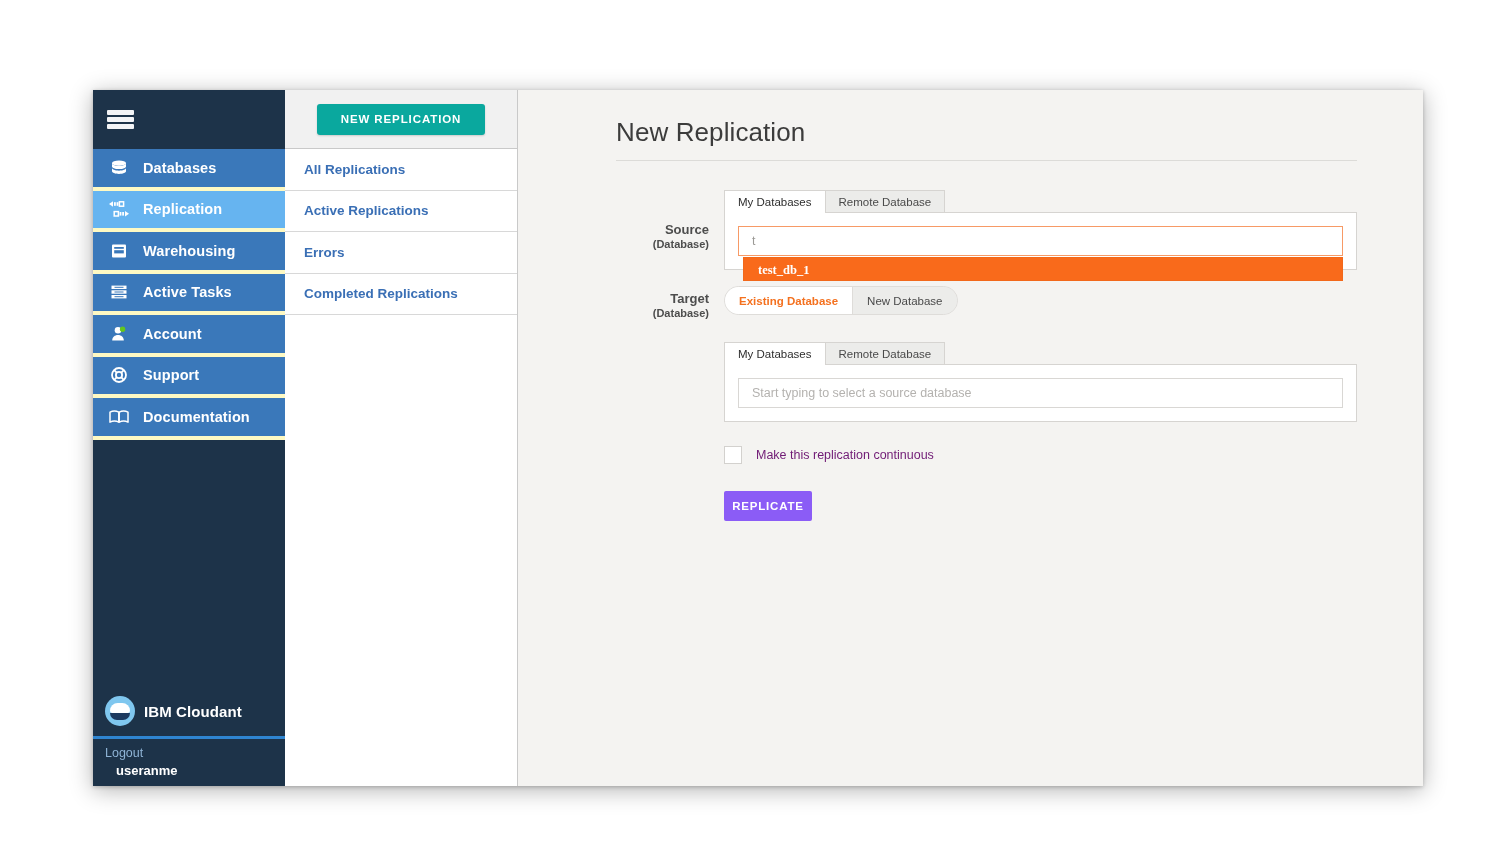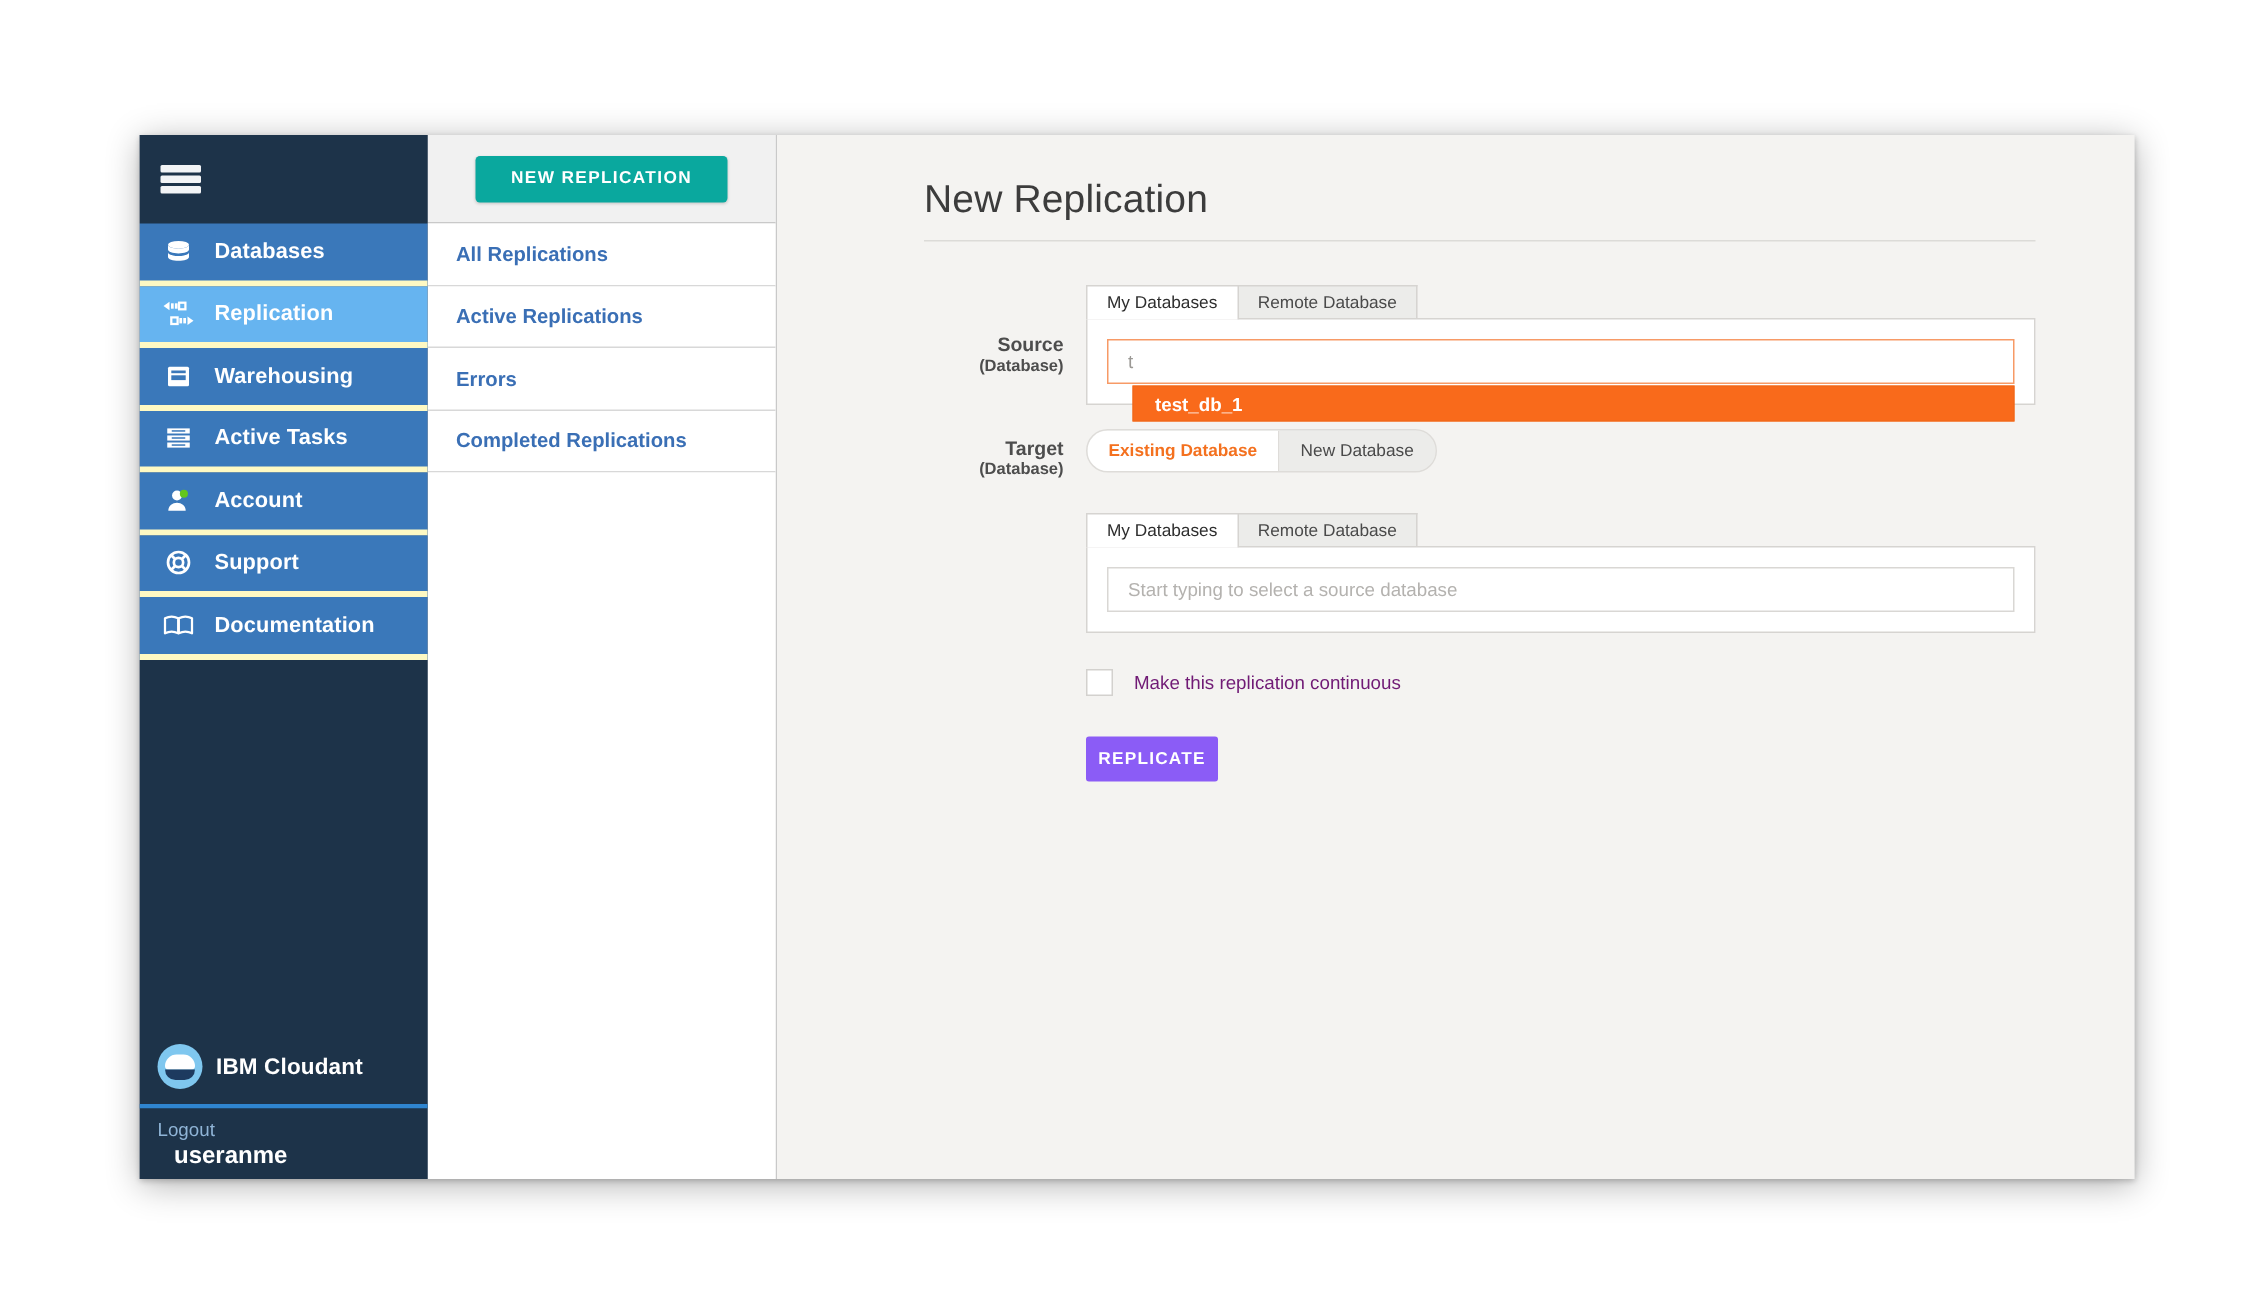--- a/index.html
+++ b/index.html
@@ -111,21 +111,21 @@
 
   #account-box {
     height: 47px;
     background: #1d3349;
     padding: 6px 0 0 12px;
   }
   #account-box .logout {
     font-size: 12.5px; color: #8fb4d6; line-height: 17px; cursor: pointer;
   }
   #account-box .username {
-    font-size: 16px; color: #ffffff; font-weight: 700; padding-left: 11px; line-height: 17px;
+    font-size: 13px; color: #ffffff; font-weight: 700; padding-left: 11px; line-height: 17px;
   }
 
   
   #secondary-panel {
     width: 233px;
     flex: 0 0 233px;
     background: #ffffff;
     border-right: 1px solid #c9c9c9;
     display: flex;
     flex-direction: column;
@@ -244,24 +244,25 @@
     color: #8d8b88;
     padding: 0 13px;
     outline: none;
   }
   .inner-input::placeholder { color: #b4b2af; }
   .inner-input.focused { border: 1px solid #f79a66; color: #9b9995; }
 
   
   .autocomplete-list {
     position: absolute;
-    left: 30px;
+    left: 18px;
     right: 13px;
     top: 44px;
     z-index: 20;
+    font-family: Liberation Serif, serif;
   }
   .autocomplete-item {
     background: #f96a1b;
     color: #ffffff;
     font-size: 12.5px;
     font-weight: 700;
     height: 24px;
     line-height: 24px;
     padding-left: 14px;
     cursor: pointer;

